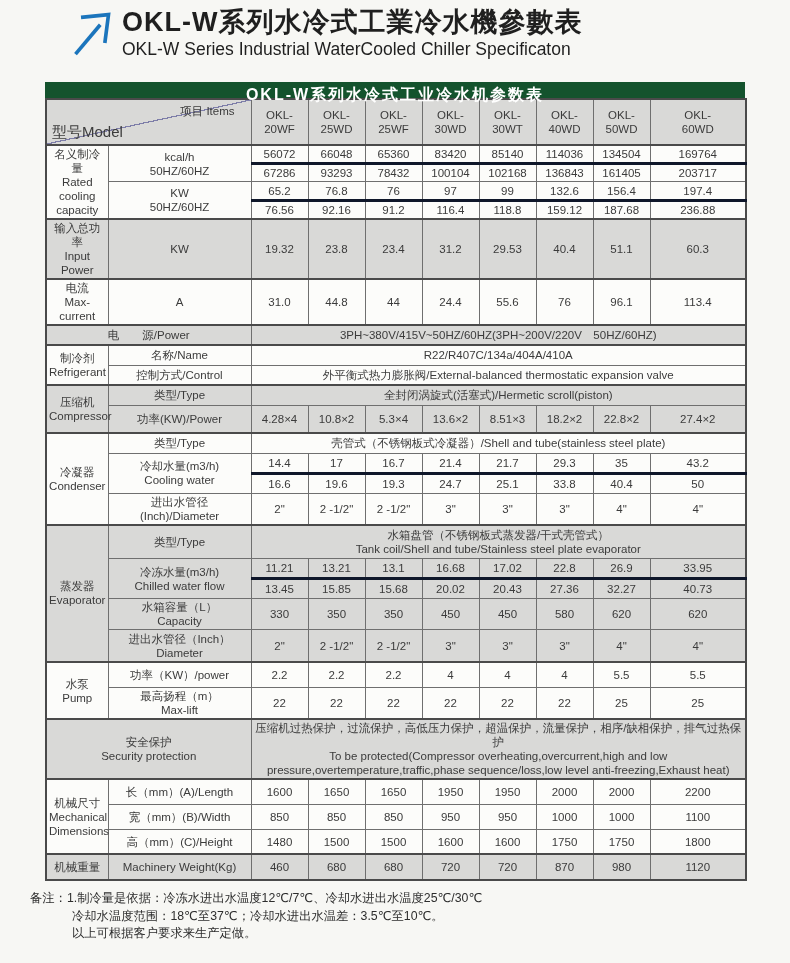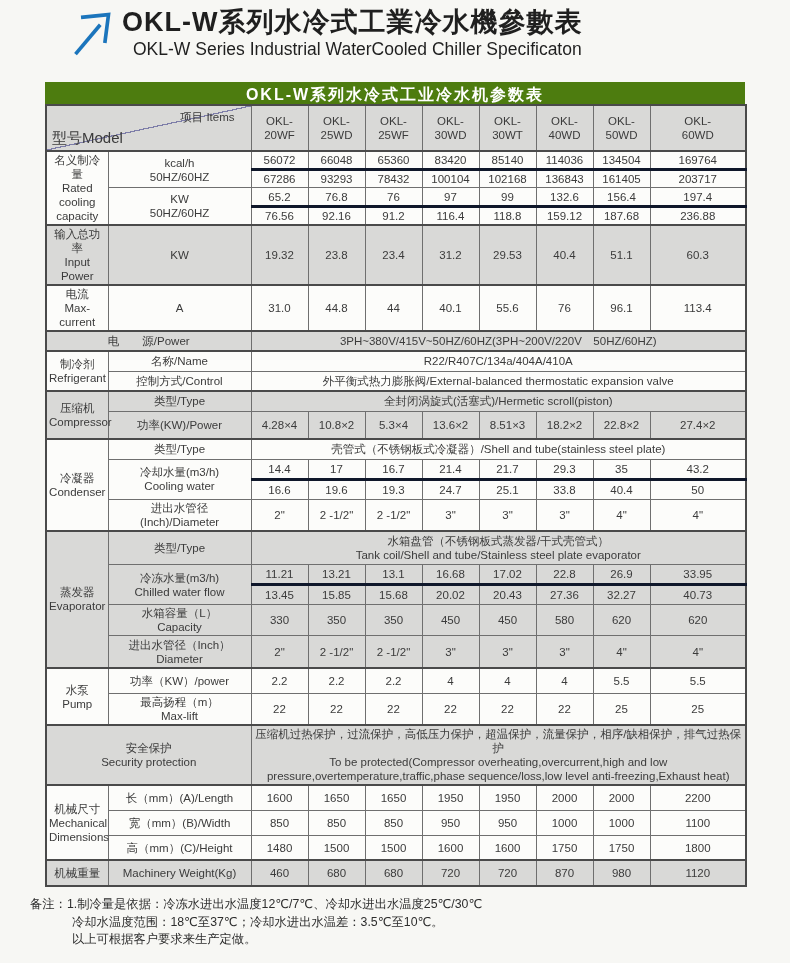--- a/index.html
+++ b/index.html
@@ -7,25 +7,25 @@
     width:790px;height:963px;overflow:hidden;
     background:#f7f7f4;
     font-family:"Liberation Sans","DejaVu Sans",sans-serif;
     color:#3c3c3c;
   }
   
   .page-header{display:flex;align-items:flex-start;padding:8px 0 0 70px;height:62px;}
   .logo{width:44px;height:46px;margin-top:2px;flex:0 0 auto;}
   .titles{margin-left:8px;}
   .title-cn{font-size:27px;font-weight:600;color:#1f1f1f;margin:0;line-height:1.1;letter-spacing:1px;}
-  .title-en{font-size:17.5px;font-weight:400;color:#1f1f1f;margin:1px 0 0 11px;line-height:1.15;}
+  .title-en{font-size:17.5px;font-weight:400;color:#1f1f1f;margin:1px 0 0 0;line-height:1.15;}
   
   .bar{
-    margin:12px 0 0 45px;width:700px;height:22px;
-    background:#4d7c0f;color:#ffffff;
+    margin:12px 0 0 45px;width:700px;height:16px;
+    background:#14532d;color:#ffffff;
     text-align:center;line-height:26px;
     font-size:16px;font-weight:600;letter-spacing:2px;
   }
   
   table.spec{
     margin-left:45px;width:700px;
     border-collapse:collapse;table-layout:fixed;
     border:2px solid #4a4a4a;
   }
   table.spec td{
@@ -173,21 +173,21 @@
         <td class="val">60.3</td>
       </tr>
 
   <tr class="sec h28">
     <td class="cat">电流
 Max-current</td>
     <td class="lbl">A</td>
   <td class="val">31.0</td>
         <td class="val">44.8</td>
         <td class="val">44</td>
-        <td class="val">40.1</td>
+        <td class="val">24.4</td>
         <td class="val">55.6</td>
         <td class="val">76</td>
         <td class="val">96.1</td>
         <td class="val">113.4</td>
       </tr>
 
   <tr class="g sec h20">
     <td colspan="2" class="lbl">电　　源/Power</td>
     <td colspan="8">3PH~380V/415V~50HZ/60HZ(3PH~200V/220V　50HZ/60HZ)</td>
   </tr>

